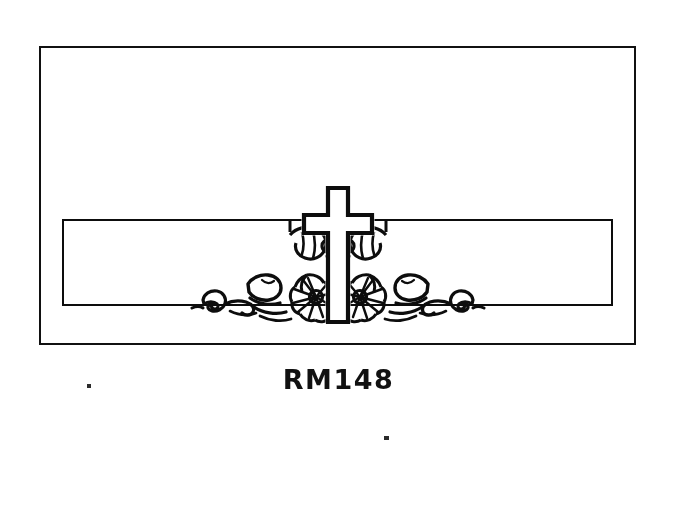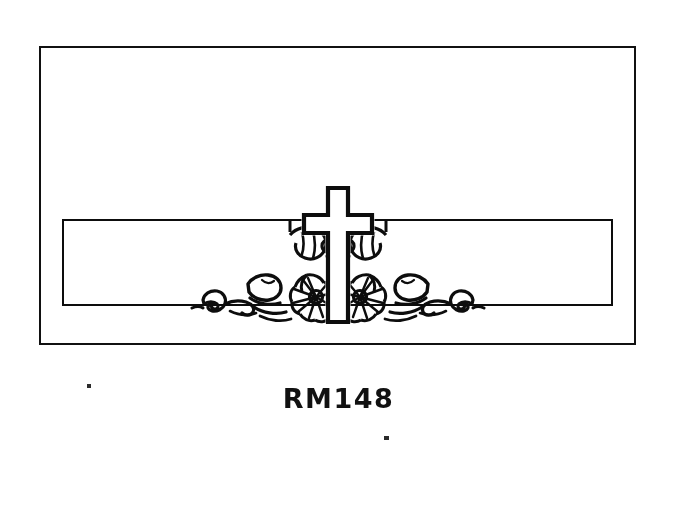--- a/index.html
+++ b/index.html
@@ -52,21 +52,21 @@
   }
   #ornament-layer svg {
     display: block;
     width: 296px;
     height: 150px;
   }
   
   #caption {
     position: absolute;
     left: 0;
-    top: 383px;
+    top: 364px;
     width: 677px;
     text-align: center;
     font-family: "DejaVu Sans", sans-serif;
     font-size: 27px;
     font-weight: 600;
     letter-spacing: 1.5px;
     color: #111111;
     white-space: nowrap;
   }
   

